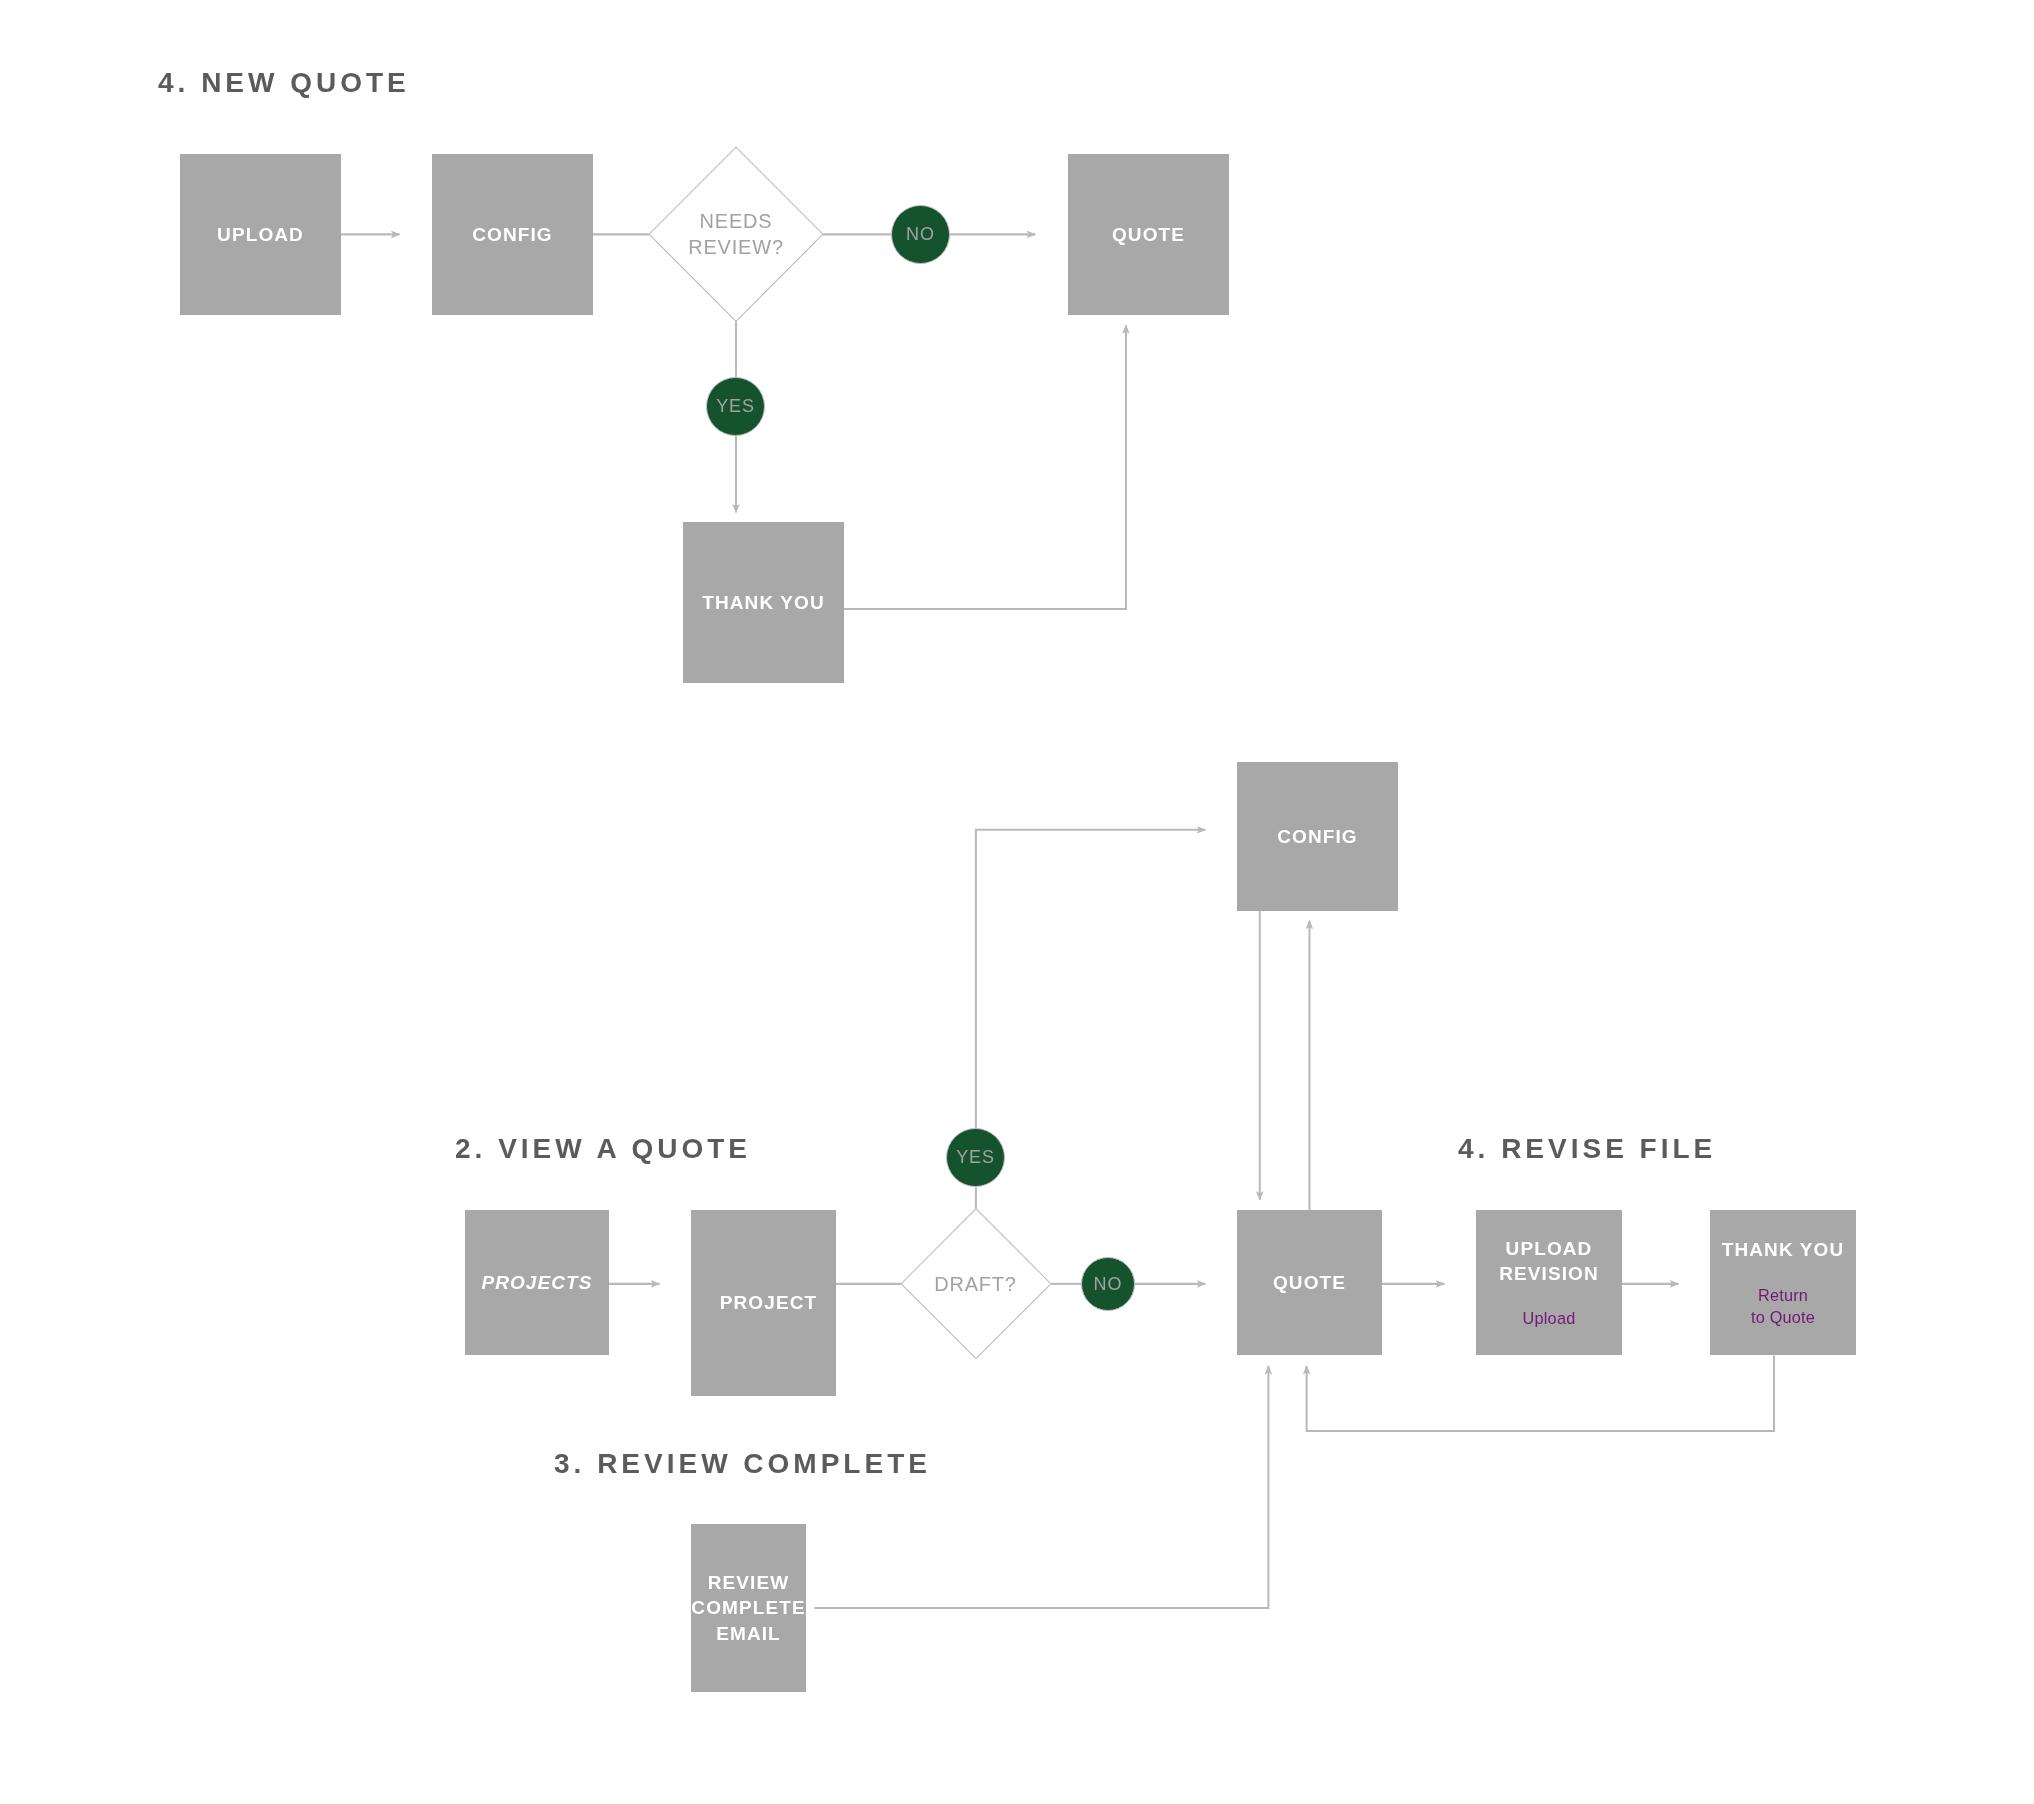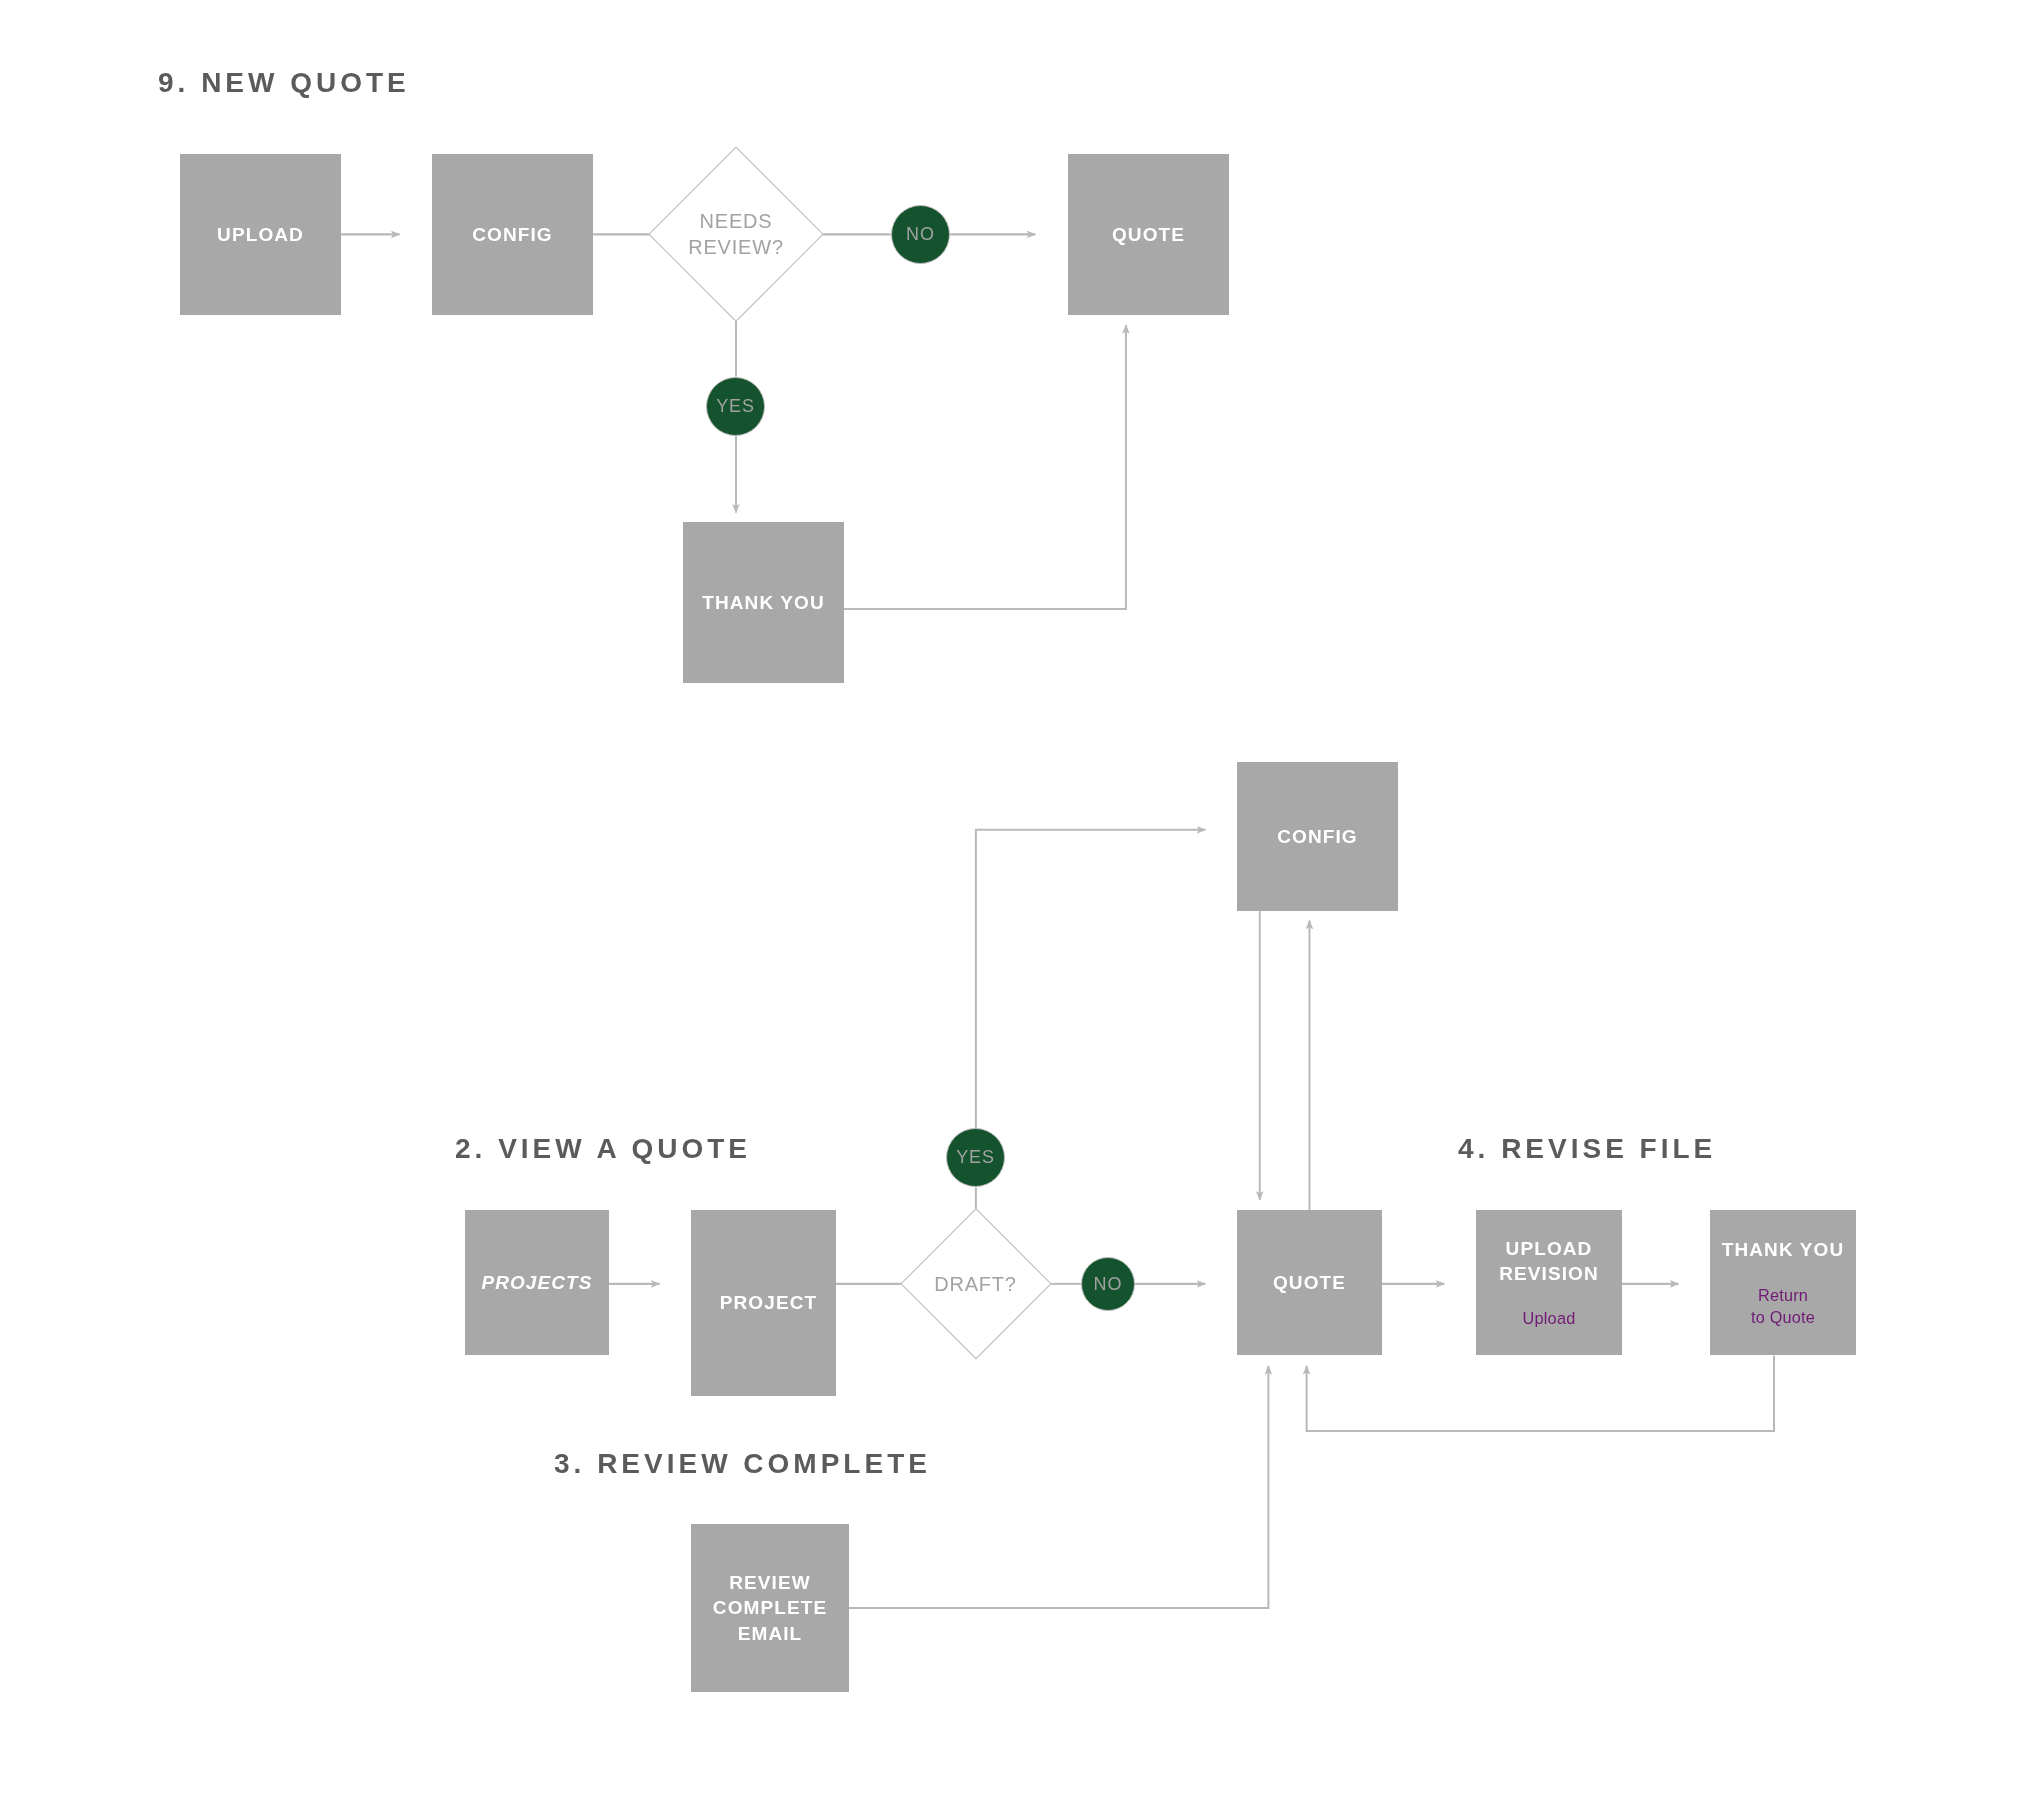--- a/index.html
+++ b/index.html
@@ -146,21 +146,21 @@
       <path d="M1370,1266 L1370,963" marker-end="url(#ah)"></path>
 
       <path d="M1423,1343 L1511,1343" marker-end="url(#ah)"></path>
       <path d="M1674,1343 L1756,1343" marker-end="url(#ah)"></path>
       <path d="M1856,1418 L1856,1497 L1367,1497 L1367,1429" marker-end="url(#ah)"></path>
 
       <path d="M852,1682 L1327,1682 L1327,1429" marker-end="url(#ah)"></path>
     </g>
   </svg>
 
-  <div class="section-title" style="left:158px; top:67px;">9. NEW QUOTE</div>
+  <div class="section-title" style="left:158px; top:67px;">4. NEW QUOTE</div>
   <div class="section-title" style="left:455px; top:1133px;">2. VIEW A QUOTE</div>
   <div class="section-title" style="left:554px; top:1448px;">3. REVIEW COMPLETE</div>
   <div class="section-title" style="left:1458px; top:1133px;">4. REVISE FILE</div>
 
   <div class="node-box" style="left:158px; top:154px; width:161px; height:161px;">
     <div class="node-title">UPLOAD</div>
   </div>
 
   <div class="node-box" style="left:410px; top:154px; width:161px; height:161px;">
     <div class="node-title">CONFIG</div>
@@ -195,21 +195,21 @@
 REVISION</div>
     <div class="node-sub">Upload</div>
   </div>
 
   <div class="node-box" style="left:1688px; top:1210px; width:146px; height:145px;">
     <div class="node-title">THANK YOU</div>
     <div class="node-sub">Return
 to Quote</div>
   </div>
 
-  <div class="node-box" style="left:669px; top:1524px; width:158px; height:168px;">
+  <div class="node-box" style="left:669px; top:1524px; width:115px; height:168px;">
     <div class="node-title">REVIEW
 COMPLETE
 EMAIL</div>
   </div>
 
   <div class="diamond" style="left:901px; top:1209px; width:149px; height:149px;">
     <div class="diamond-shape"></div>
     <div class="diamond-label">DRAFT?</div>
   </div>
 

